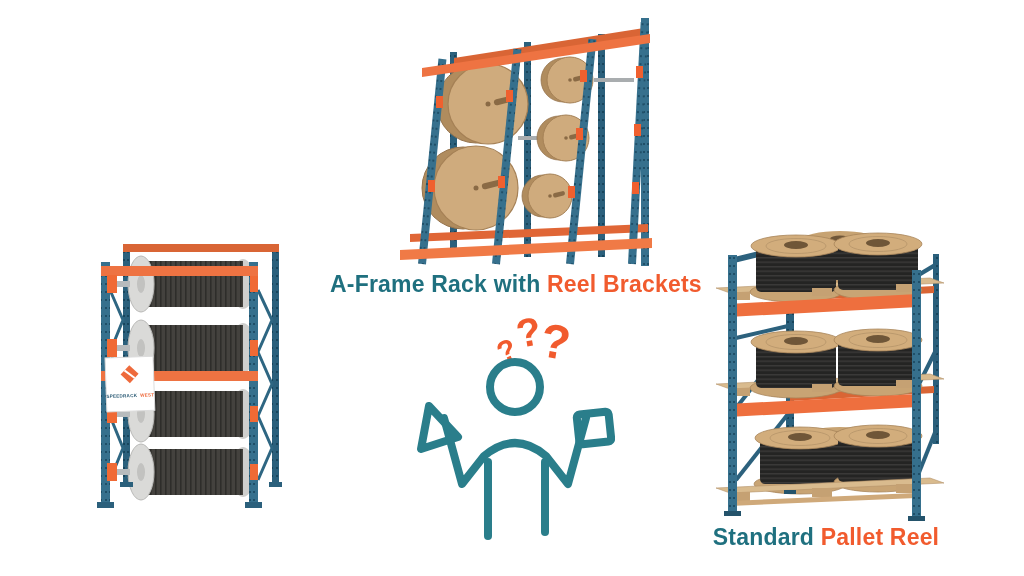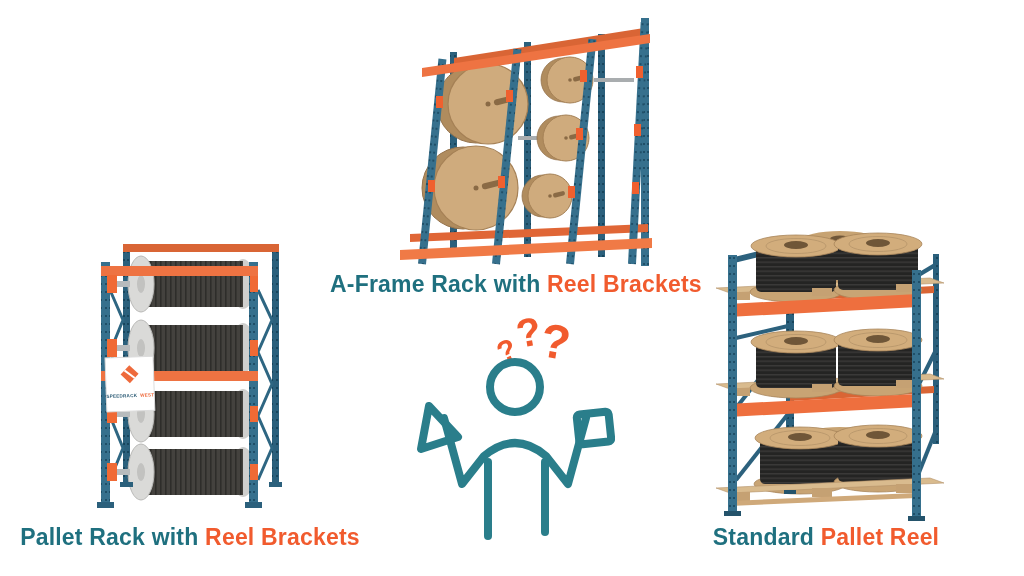--- a/index.html
+++ b/index.html
@@ -219,24 +219,20 @@
     </g>
 
     <g fill="#2b607c">
       <rect x="12" y="262" width="17" height="6"></rect>
       <rect x="160" y="262" width="17" height="6"></rect>
       <rect x="35" y="242" width="13" height="5"></rect>
       <rect x="184" y="242" width="13" height="5"></rect>
     </g>
   </svg>
 
-  <div id="label-pallet-reel" class="rack-label">
-    <span>Pallet Rack with</span>
-    <span class="accent">Reel Brackets</span>
-  </div>
 
   <svg id="ill-standard" class="illustration" viewBox="0 0 252 292">
     <defs>
       <pattern id="sr-perfB" width="9" height="8" patternUnits="userSpaceOnUse">
         <rect width="9" height="8" fill="#36708d"></rect>
         <rect x="2" y="3" width="2" height="2" fill="#1f4f68"></rect>
         <rect x="6" y="3" width="2" height="2" fill="#1f4f68"></rect>
       </pattern>
       <pattern id="sr-perfD" width="9" height="8" patternUnits="userSpaceOnUse">
         <rect width="9" height="8" fill="#2b607c"></rect>

